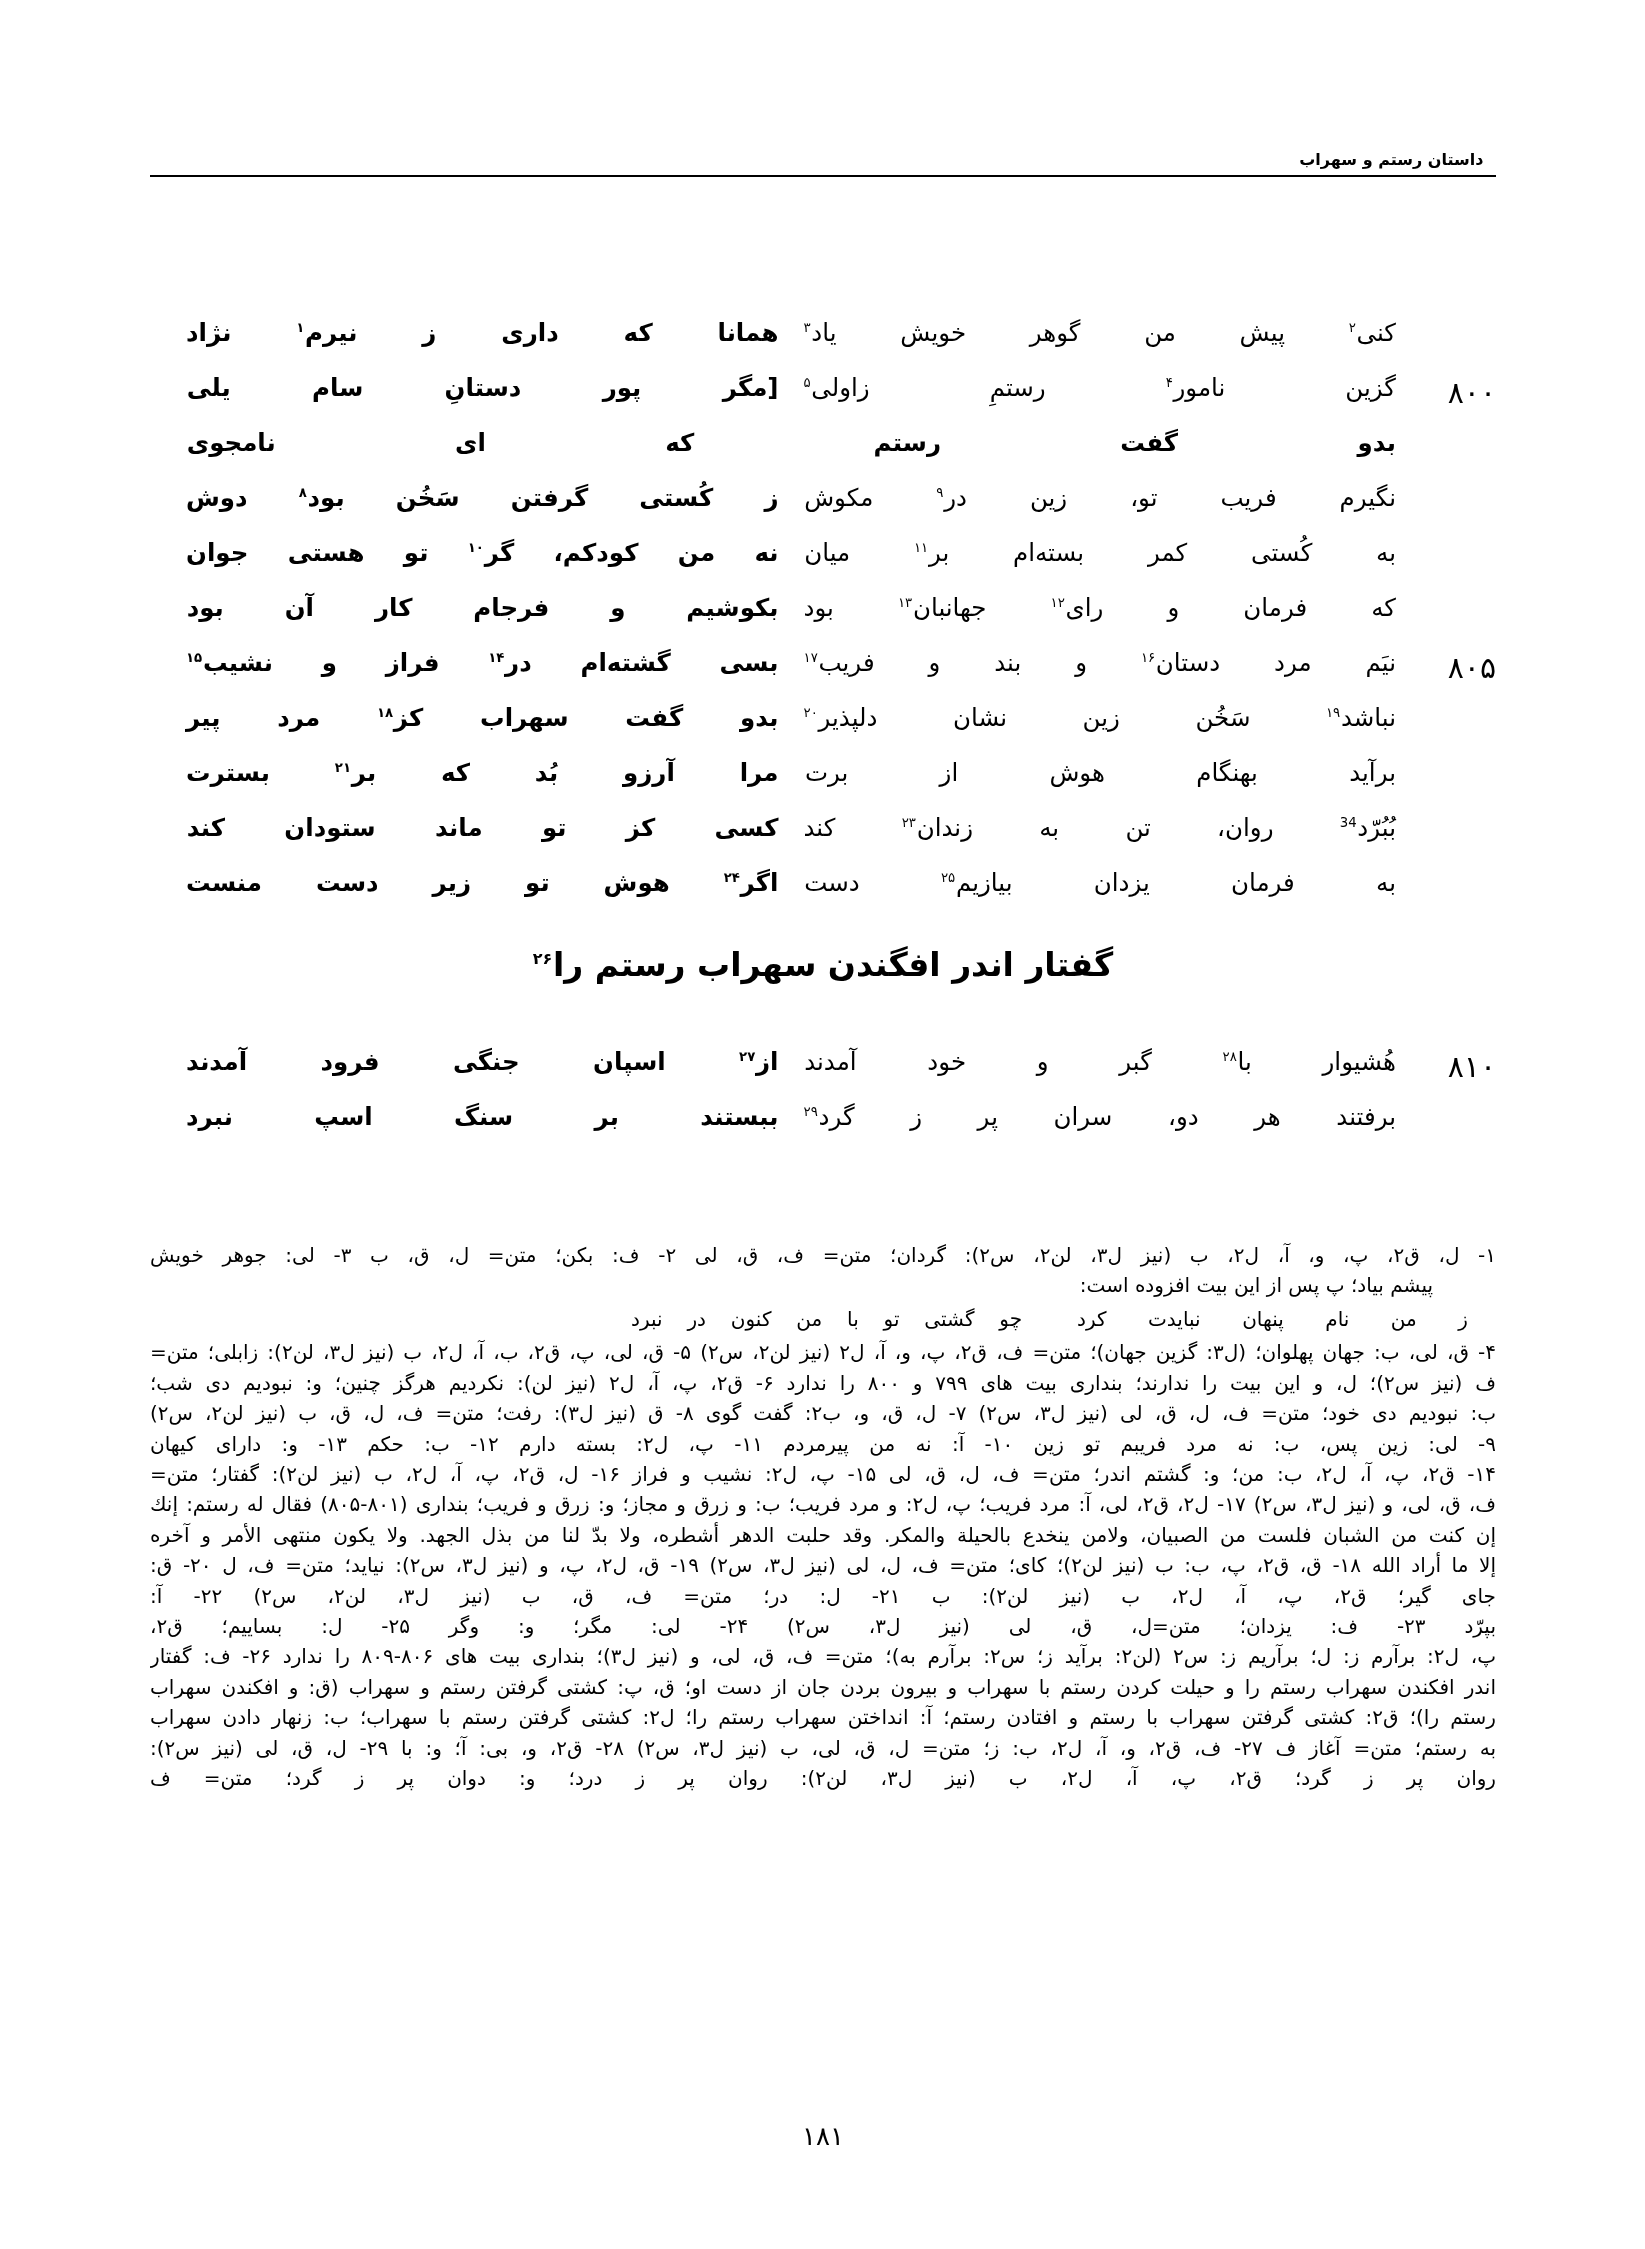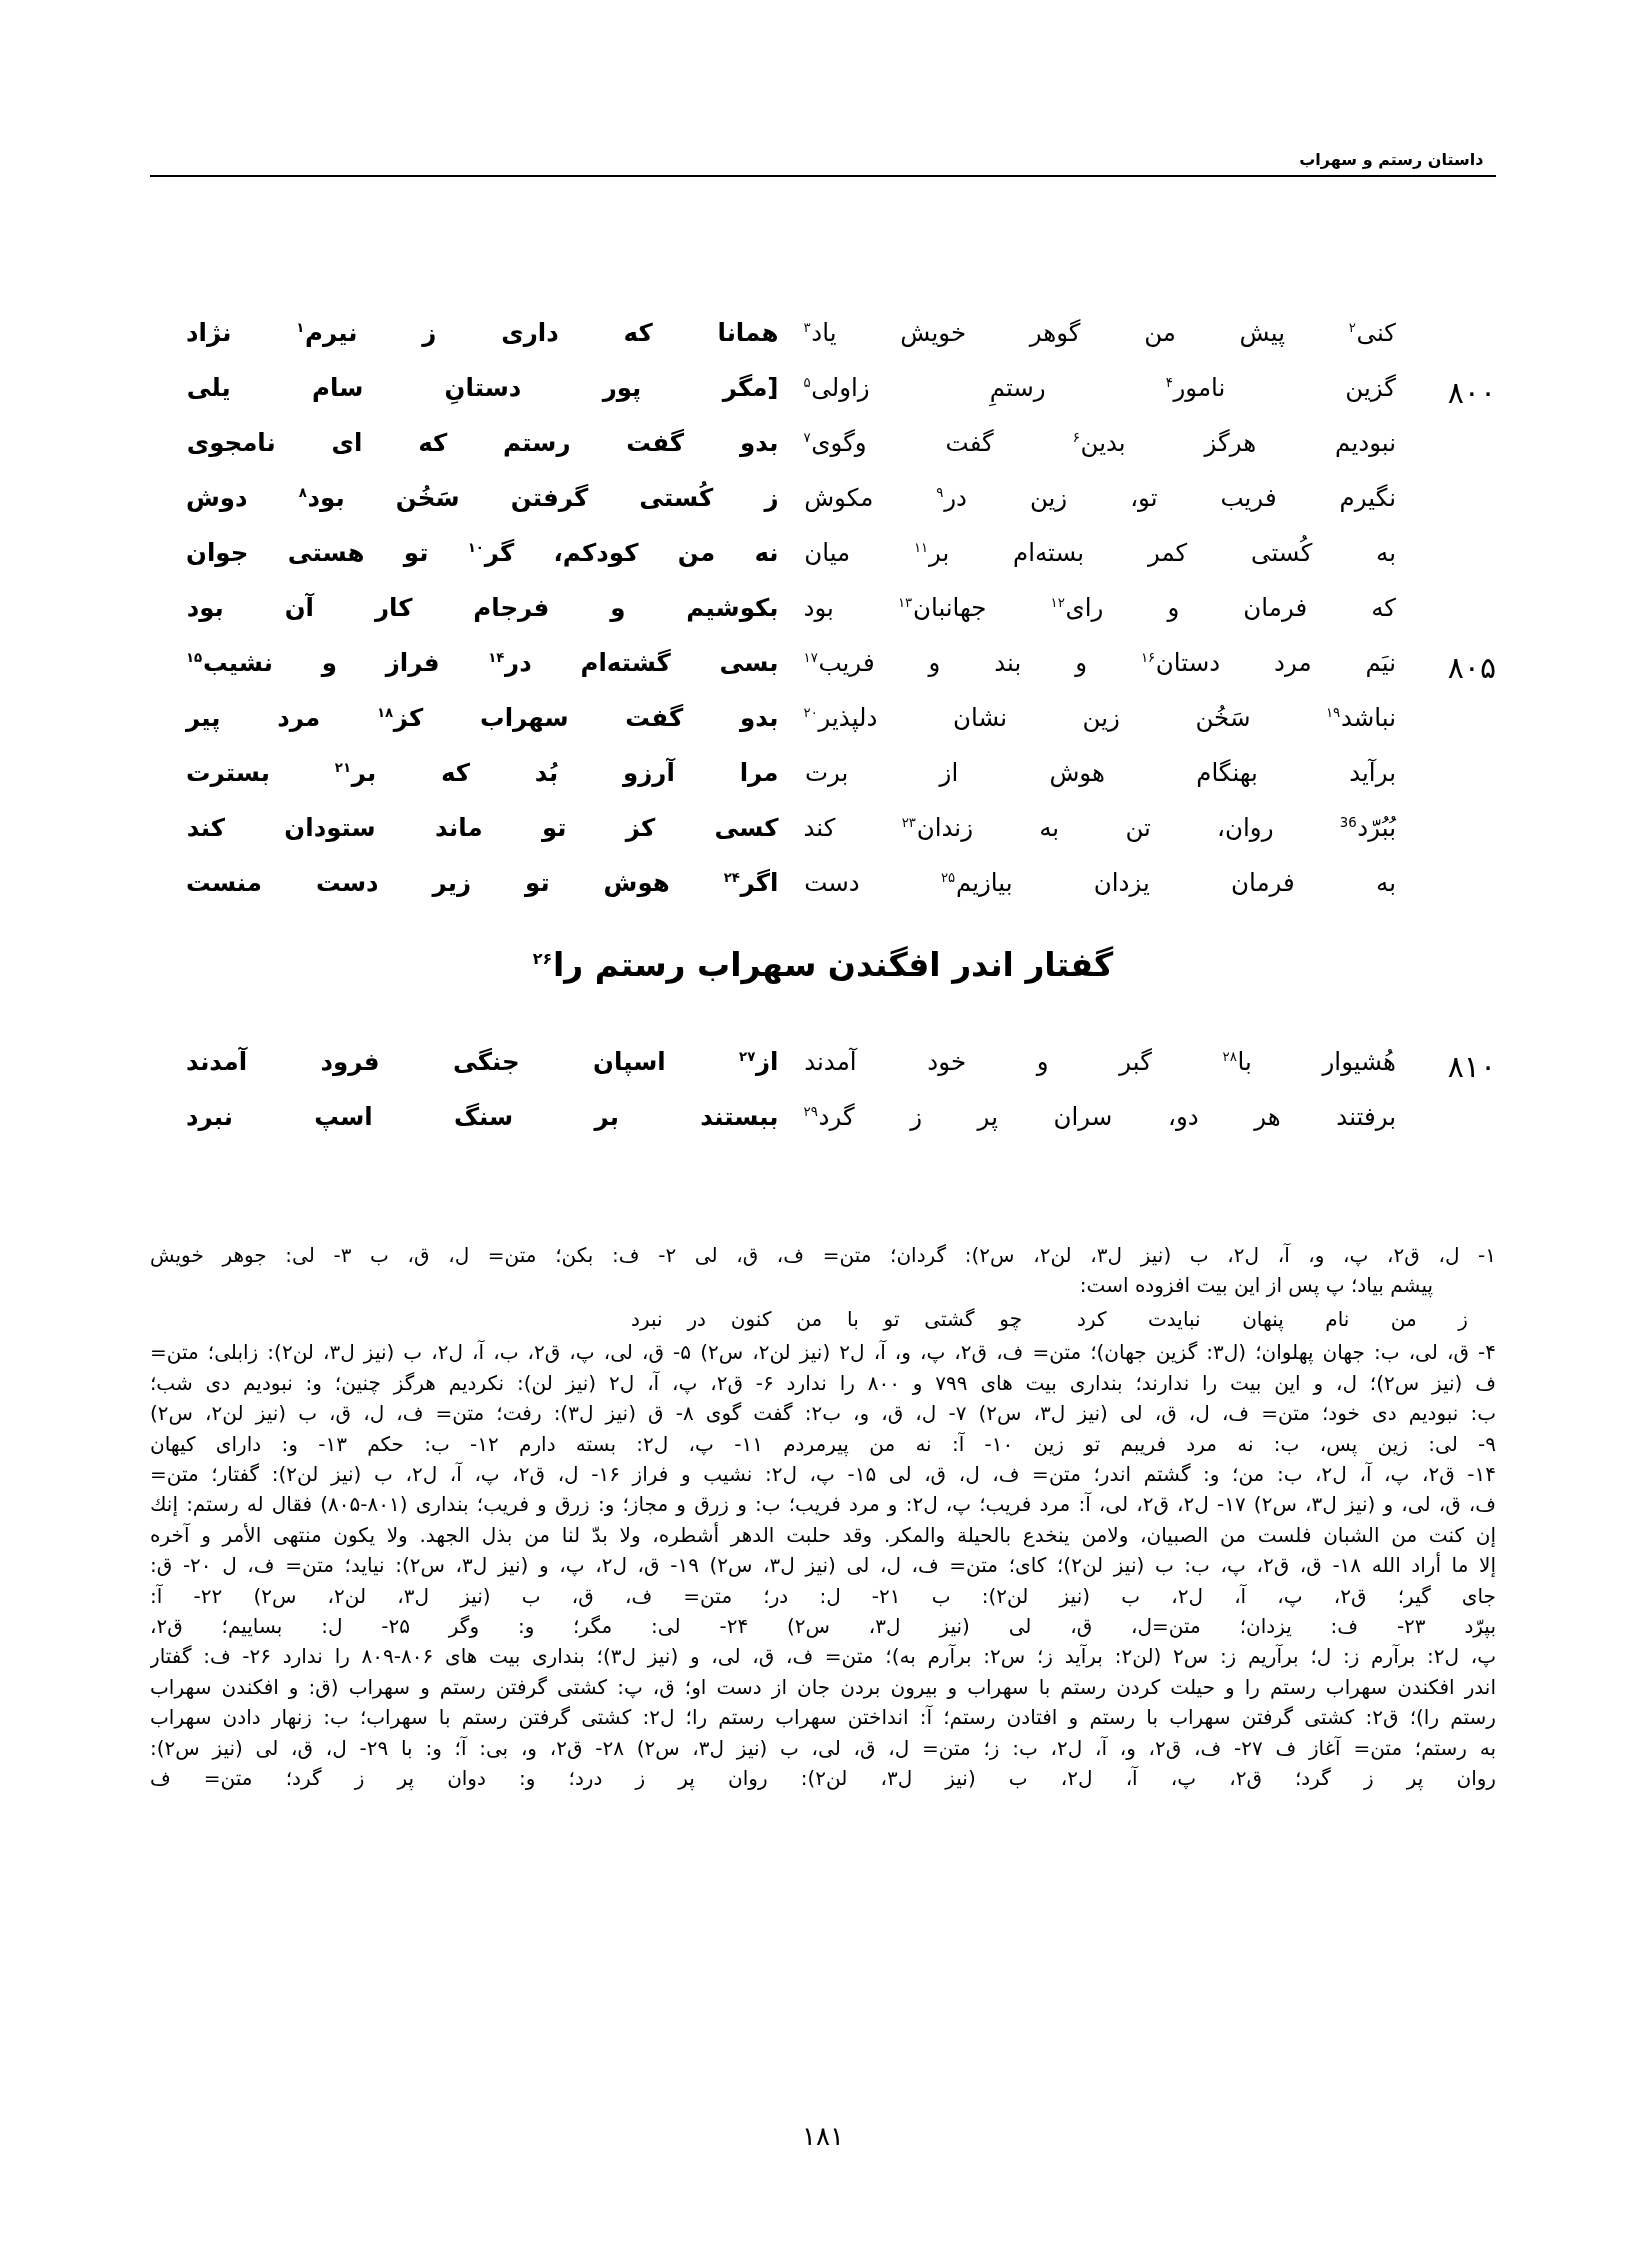--- a/index.html
+++ b/index.html
@@ -152,21 +152,20 @@
     </div>
 
     <div class="bayt">
       <div class="bayt-num">۸۰۰</div>
       <div class="hemistich left"><span>گزین نامور</span><sup>۴</sup><span> رستمِ زاولی</span><sup>۵</sup></div>
       <div class="hemistich right"><span>[مگر پور دستانِ سام یلی</span><sup></sup><span></span></div>
     </div>
 
     <div class="bayt">
       <div class="bayt-num"></div>
-      <div class="hemistich left"><span>نبودیم هرگز بدین</span><sup>۶</sup><span> گفت وگوی</span><sup>۷</sup></div>
       <div class="hemistich right"><span>بدو گفت رستم که ای نامجوی</span><sup></sup><span></span></div>
     </div>
 
     <div class="bayt">
       <div class="bayt-num"></div>
       <div class="hemistich left"><span>نگیرم فریب تو، زین در</span><sup>۹</sup><span> مکوش</span><sup></sup></div>
       <div class="hemistich right"><span>ز کُستی گرفتن سَخُن بود</span><sup>۸</sup><span> دوش</span></div>
     </div>
 
     <div class="bayt">
@@ -194,21 +193,21 @@
     </div>
 
     <div class="bayt">
       <div class="bayt-num"></div>
       <div class="hemistich left"><span>برآید بهنگام هوش از برت</span><sup></sup><span></span><sup></sup></div>
       <div class="hemistich right"><span>مرا آرزو بُد که بر</span><sup>۲۱</sup><span> بسترت</span></div>
     </div>
 
     <div class="bayt">
       <div class="bayt-num"></div>
-      <div class="hemistich left"><span>بُبُرّد</span><sup>36</sup><span> روان، تن به زندان</span><sup>۲۳</sup><span> کند</span></div>
+      <div class="hemistich left"><span>بُبُرّد</span><sup>34</sup><span> روان، تن به زندان</span><sup>۲۳</sup><span> کند</span></div>
       <div class="hemistich right"><span>کسی کز تو ماند ستودان کند</span><sup></sup><span></span></div>
     </div>
 
     <div class="bayt">
       <div class="bayt-num"></div>
       <div class="hemistich left"><span>به فرمان یزدان بیازیم</span><sup>۲۵</sup><span> دست</span><sup></sup></div>
       <div class="hemistich right"><span>اگر</span><sup>۲۴</sup><span> هوش تو زیر دست منست</span></div>
     </div>
 
   </div>

